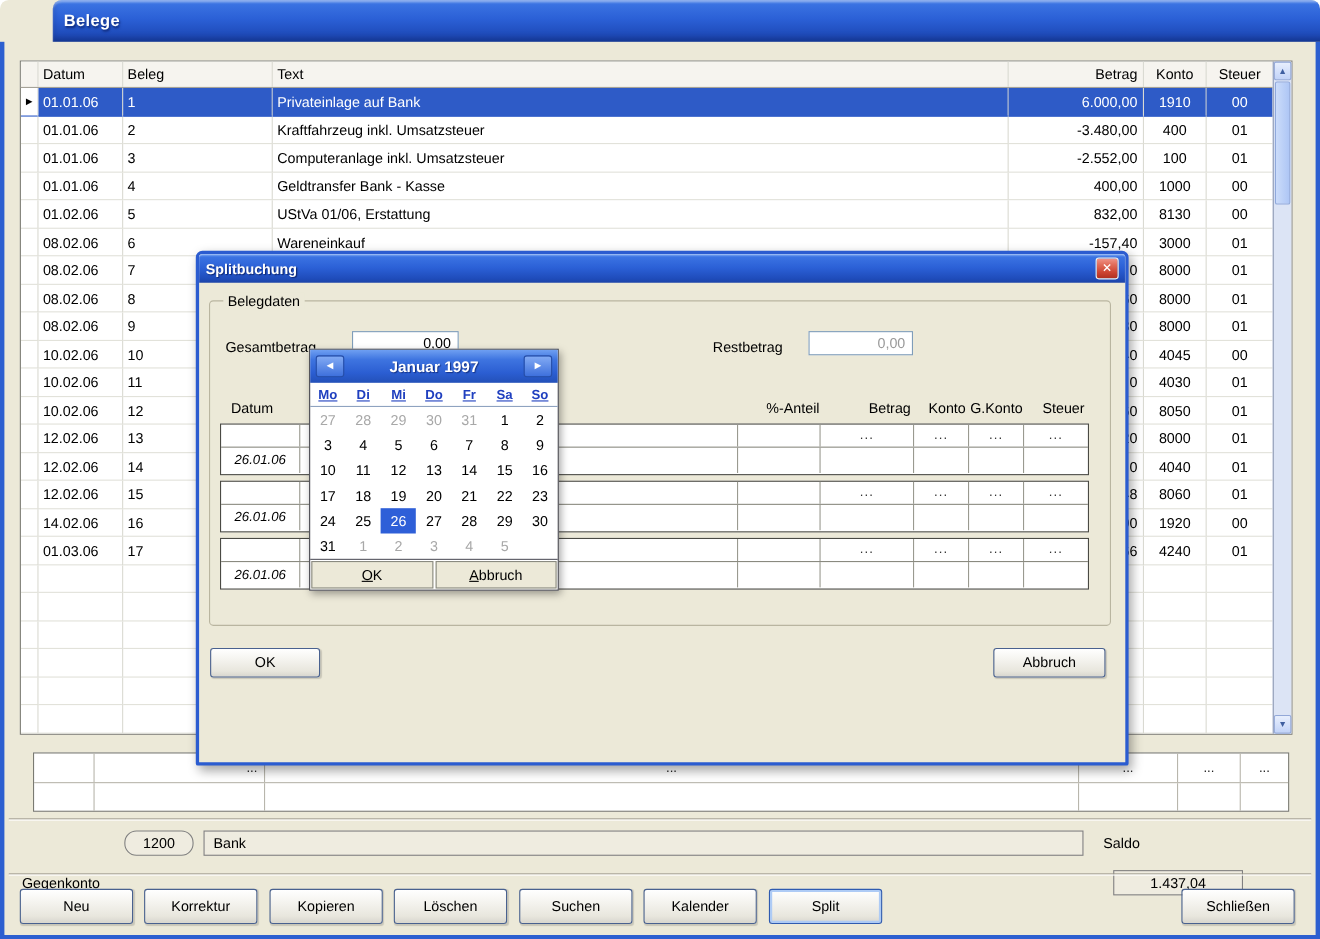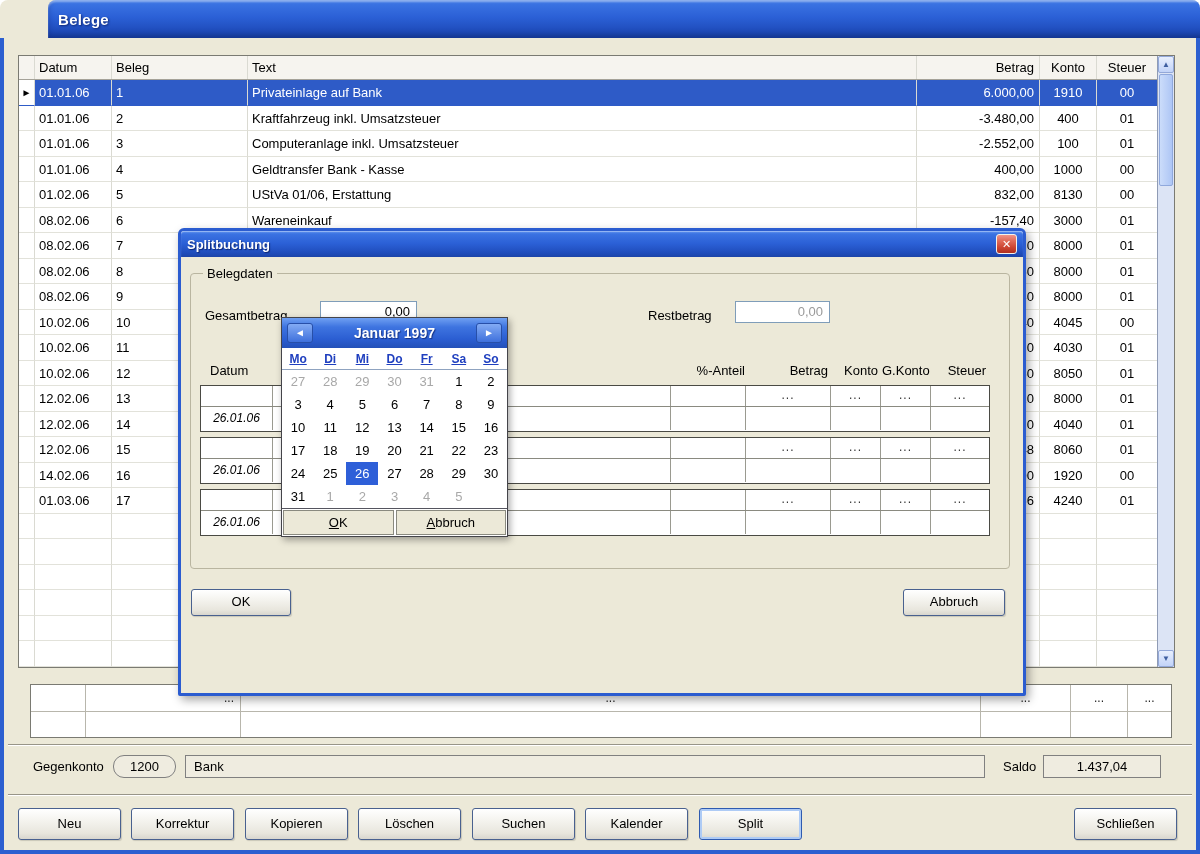--- a/index.html
+++ b/index.html
@@ -70,25 +70,25 @@
   .mg-c5 { width:57px; justify-content:center; }
   .mg-c6 { width:43px; justify-content:center; border-right:none; }
 
   
   .groove { position:absolute; left:8px; width:1184px; height:2px;
     border-top:1px solid #989588; border-bottom:1px solid #FFFFFF; z-index:1; }
   .footer { position:absolute; left:18px; top:752px; width:1157px; height:30px; font-size:13px; z-index:1; }
   .f-label { position:absolute; top:7px; color:#000; }
   .f-field { position:absolute; top:3px; height:23px; border:1px solid #808080;
     background:#EFECE0; line-height:21px; font-size:13px; overflow:hidden; }
-  .f-gk-label { left:15px; }
+  .f-gk-label { left:2px;margin-top:36px; }
   .f-gk-value { left:95px; width:63px; text-align:center;border-radius:11px; }
   .f-bank { left:167px; width:800px; padding-left:8px; }
   .f-saldo-label { left:985px; }
-  .f-saldo-value { left:1025px; width:118px; text-align:center; }
+  .f-saldo-value { left:994px; width:118px; text-align:center;margin-top:36px; }
 
   
   .btn { position:absolute; height:32px; width:103px; border:1px solid #49618F; border-radius:3px;
     background:linear-gradient(180deg,#FFFFFF 0%,#F4F3EE 40%,#E8E6DD 80%,#D8D6CE 100%);
     font-size:13px; color:#000; text-align:center; line-height:29px;
     box-shadow:1px 1px 1px rgba(0,0,0,.15); z-index:1; cursor:default; }
   .btn-row { top:808px; }
   .btn.focus { box-shadow:inset 0 0 0 2px #AECBF5; border-color:#2F5BB0; }
 
   

